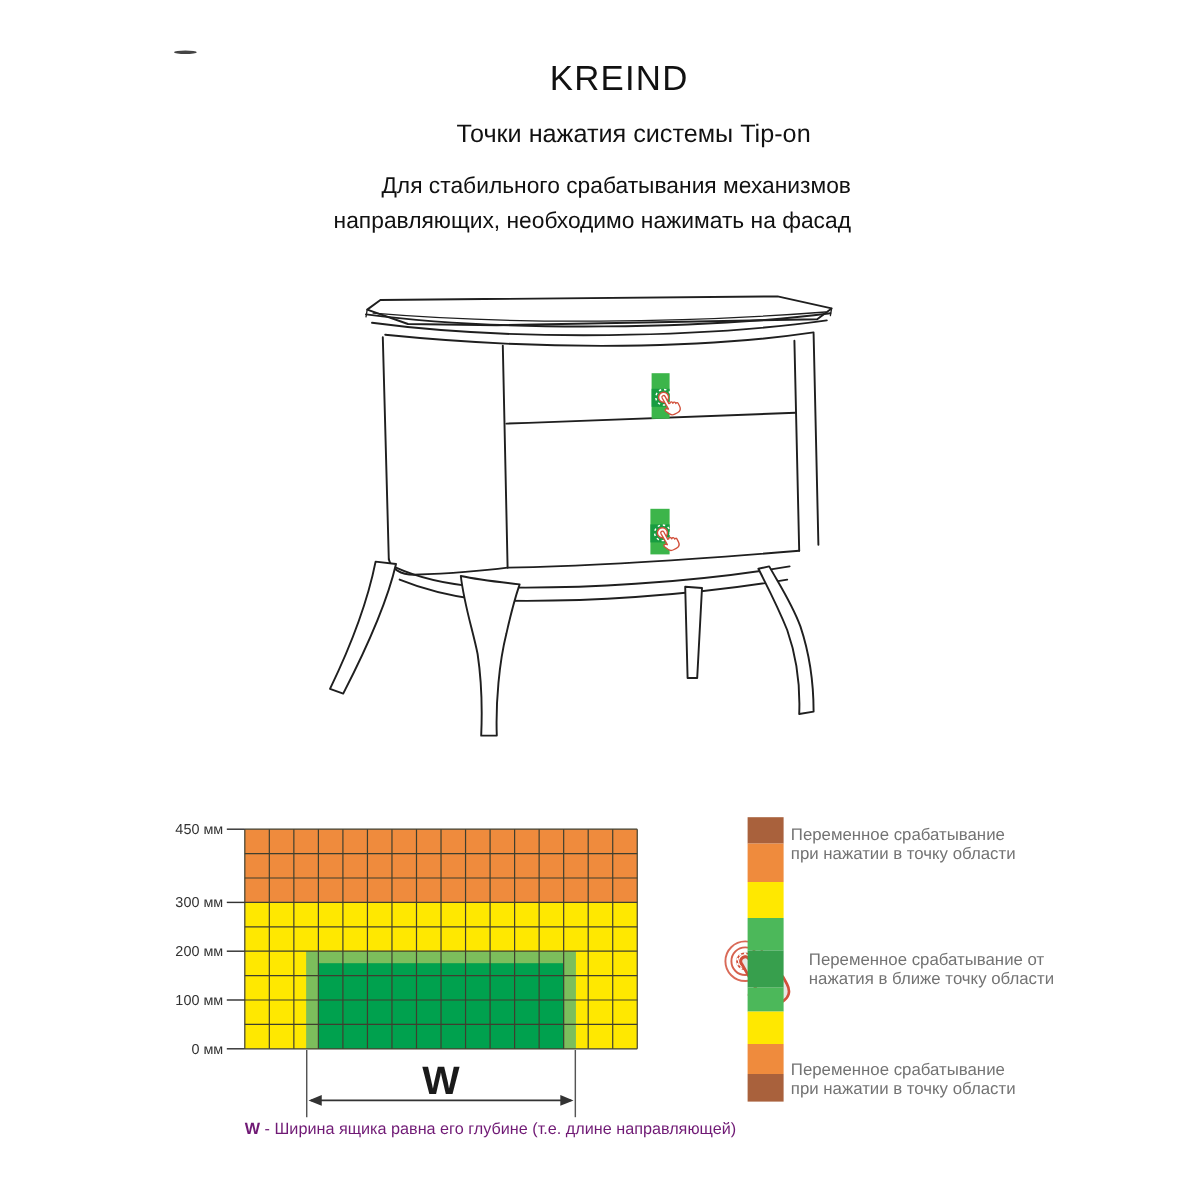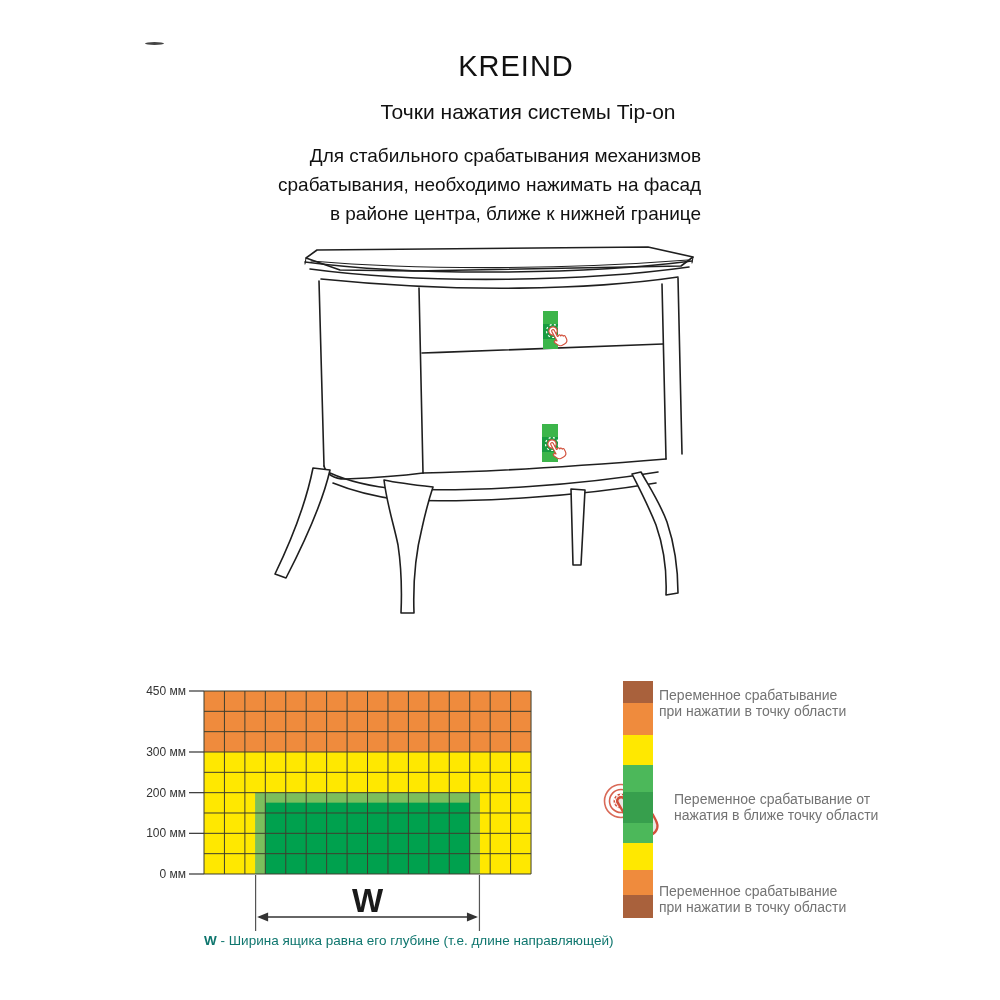--- a/index.html
+++ b/index.html
@@ -14,41 +14,40 @@
   .ink{stroke:var(--line);stroke-width:1.6;fill:none;stroke-linecap:round;stroke-linejoin:round;}
   .ink-fill{stroke:var(--line);stroke-width:1.6;fill:#fff;stroke-linejoin:round;}
   .thin{stroke-width:1.1;}
   .c-marker{fill:var(--marker-green);}
   .c-marker-dark{fill:var(--marker-green-dark);}
   .hand{fill:#fff;stroke:var(--hand-red);stroke-width:1.4;stroke-linejoin:round;}
   .hand-big{fill:#e7e7e4;stroke:var(--hand-red);stroke-width:1.1;}
   .ring{fill:none;stroke:var(--hand-red);}
   .burst{fill:none;stroke:#fff;stroke-dasharray:2,2.4;}
   .btn{fill:#fff;stroke:var(--hand-red);stroke-width:1.2;}
-  #chart-caption{left:188px;top:933px;font-size:13.5px;color:#0f766e;}
+  #chart-caption{left:188px;top:933px;font-size:13.5px;color:#701a75;}
   #chart-caption b{font-weight:bold;}
   #legend-bar{left:607px;top:681px;width:30px;display:flex;flex-direction:column;}
   .legend-text{font-size:14px;line-height:15.5px;color:#737373;}
   #legend-text-1{left:643px;top:688px;}
   #legend-text-2{left:658px;top:792px;}
   #legend-text-3{left:643px;top:884px;}
   text{font-family:"Liberation Sans","DejaVu Sans",sans-serif;}
 </style>
 </head>
 <body>
 
 <div class="abs" id="stray-dot"></div>
 
 <div class="abs" id="title">KREIND</div>
 <div class="abs" id="subtitle">Точки нажатия системы Tip-on</div>
 
 <div class="abs" id="intro">
   <div>Для стабильного срабатывания механизмов</div>
-  <div>срабатывания, необходимо нажимать на фасад</div>
-  <div>в районе центра, ближе к нижней границе</div>
+  <div>направляющих, необходимо нажимать на фасад</div>
 </div>
 
 <svg width="1000" height="1000" viewBox="0 0 1000 1000">
 
   <g>
     <g>
       <path class="ink-fill" d="M306,258 L317,250 L648,247 L693,257 L681,266 L414,271 L340,270 Z"></path>
       <path class="ink thin" d="M311,261 C430,271 570,269 688,260"></path>
       <path class="ink" d="M305,262 C420,277 590,274 692,261"></path>
       <path class="ink" d="M310,269 C430,285 590,281 689,267"></path>

